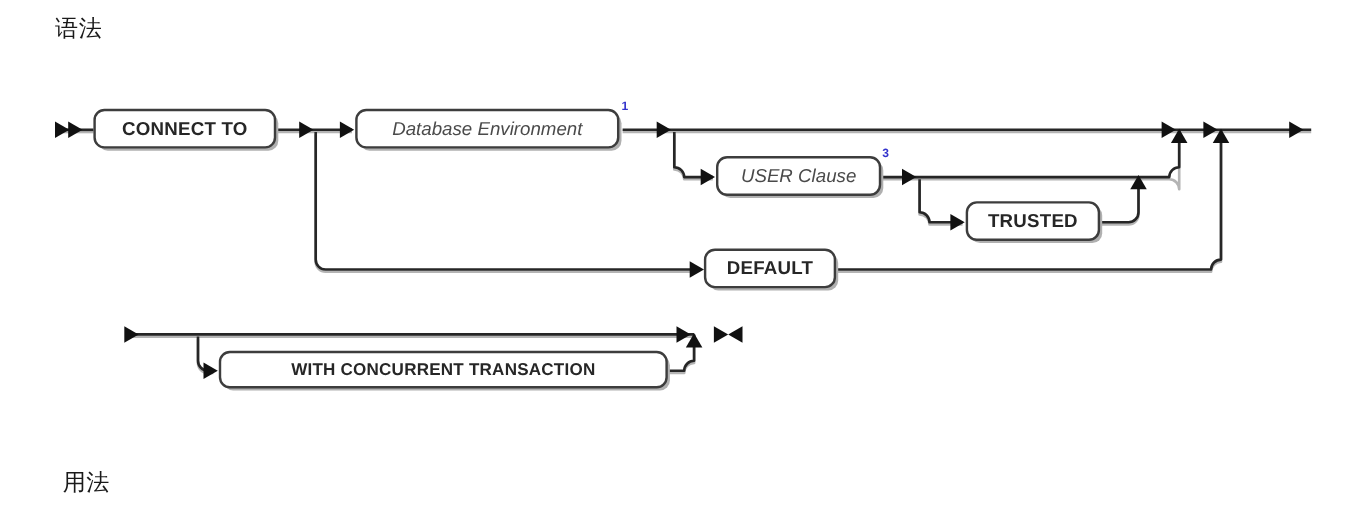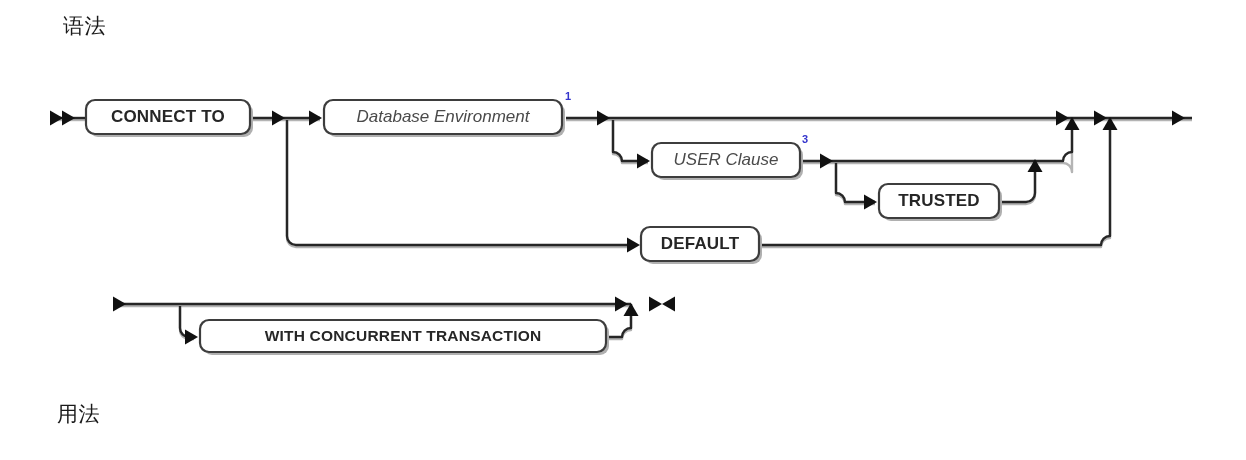--- a/index.html
+++ b/index.html
@@ -16,22 +16,22 @@
   }
   .heading {
     position: absolute;
     font-family: "DejaVu Sans", sans-serif;
     font-size: 21px;
     font-weight: 500;
     color: #1a1a1a;
     letter-spacing: 0.5px;
     white-space: nowrap;
   }
-  #heading-syntax { left: 63px; top: 12px; }
-  #heading-usage  { left: 57px; top: 400px; }
+  #heading-syntax { left: 50px; top: 12px; }
+  #heading-usage  { left: 57px; top: 424px; }
 
   #diagram {
     position: absolute;
     left: 0;
     top: 0;
     width: 1246px;
     height: 460px;
   }
   svg { display: block; }
 

